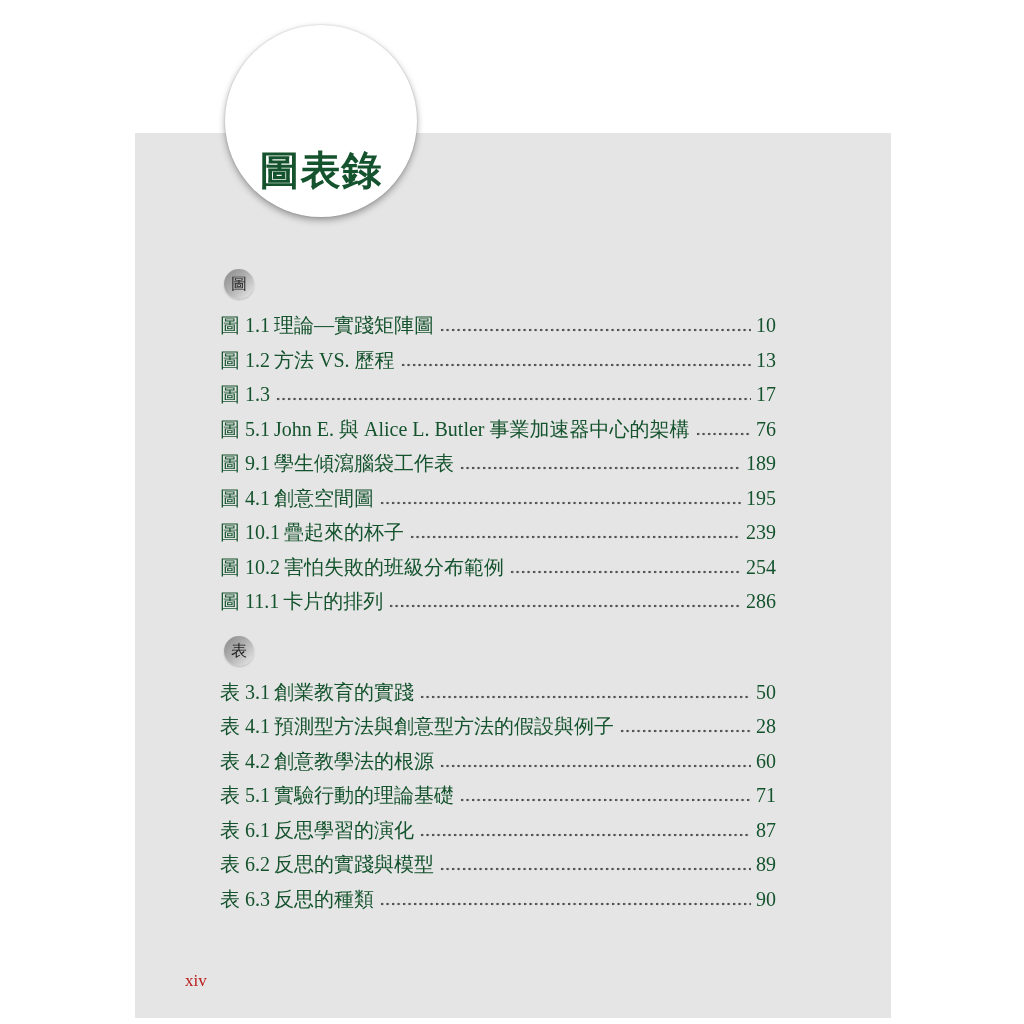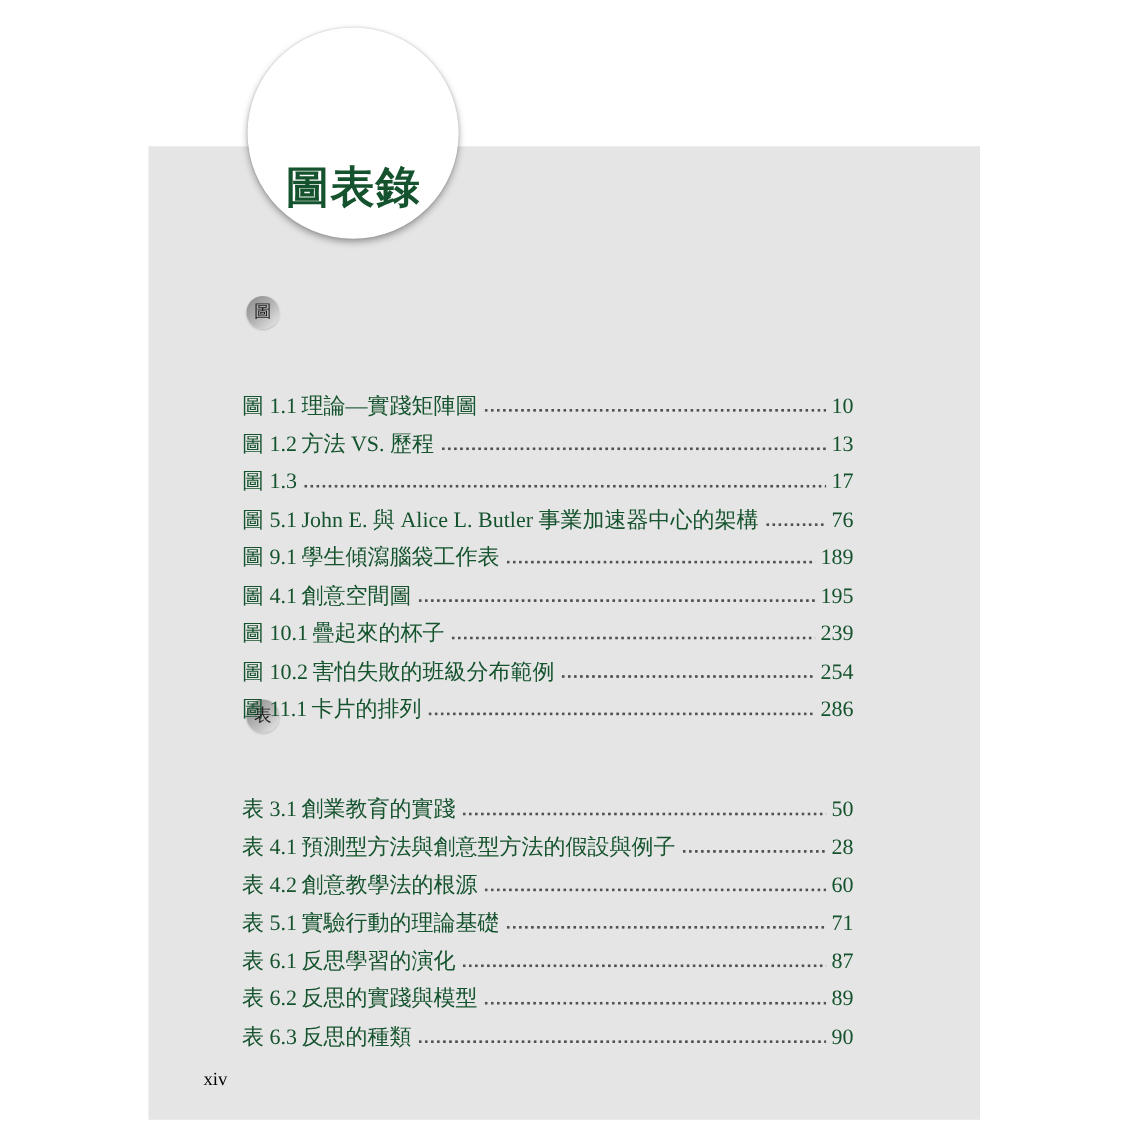--- a/index.html
+++ b/index.html
@@ -74,27 +74,27 @@
   .leader {
     flex: 1 1 auto;
     min-width: 14px;
     height: 4px;
     margin: 0 5px 0 6px;
     background-image: radial-gradient(circle at 2px 2px, #4f4f4f 1.1px, rgba(0,0,0,0) 1.6px);
     background-size: 5.5px 4px;
     background-repeat: repeat-x;
     background-position: left bottom;
   }
-  .entry-page { flex: 0 0 auto; text-align: right; margin-top: 44px; }
+  .entry-page { flex: 0 0 auto; text-align: right; }
   .folio {
     position: absolute;
     left: 50px;
     top: 838px;
     font-size: 17px;
-    color: #000000;
+    color: #b91c1c;
     line-height: 20px;
   }
 </style>
 </head>
 <body>
 
 <div class="canvas">
   <div class="page">
 
     <div class="title-circle">

